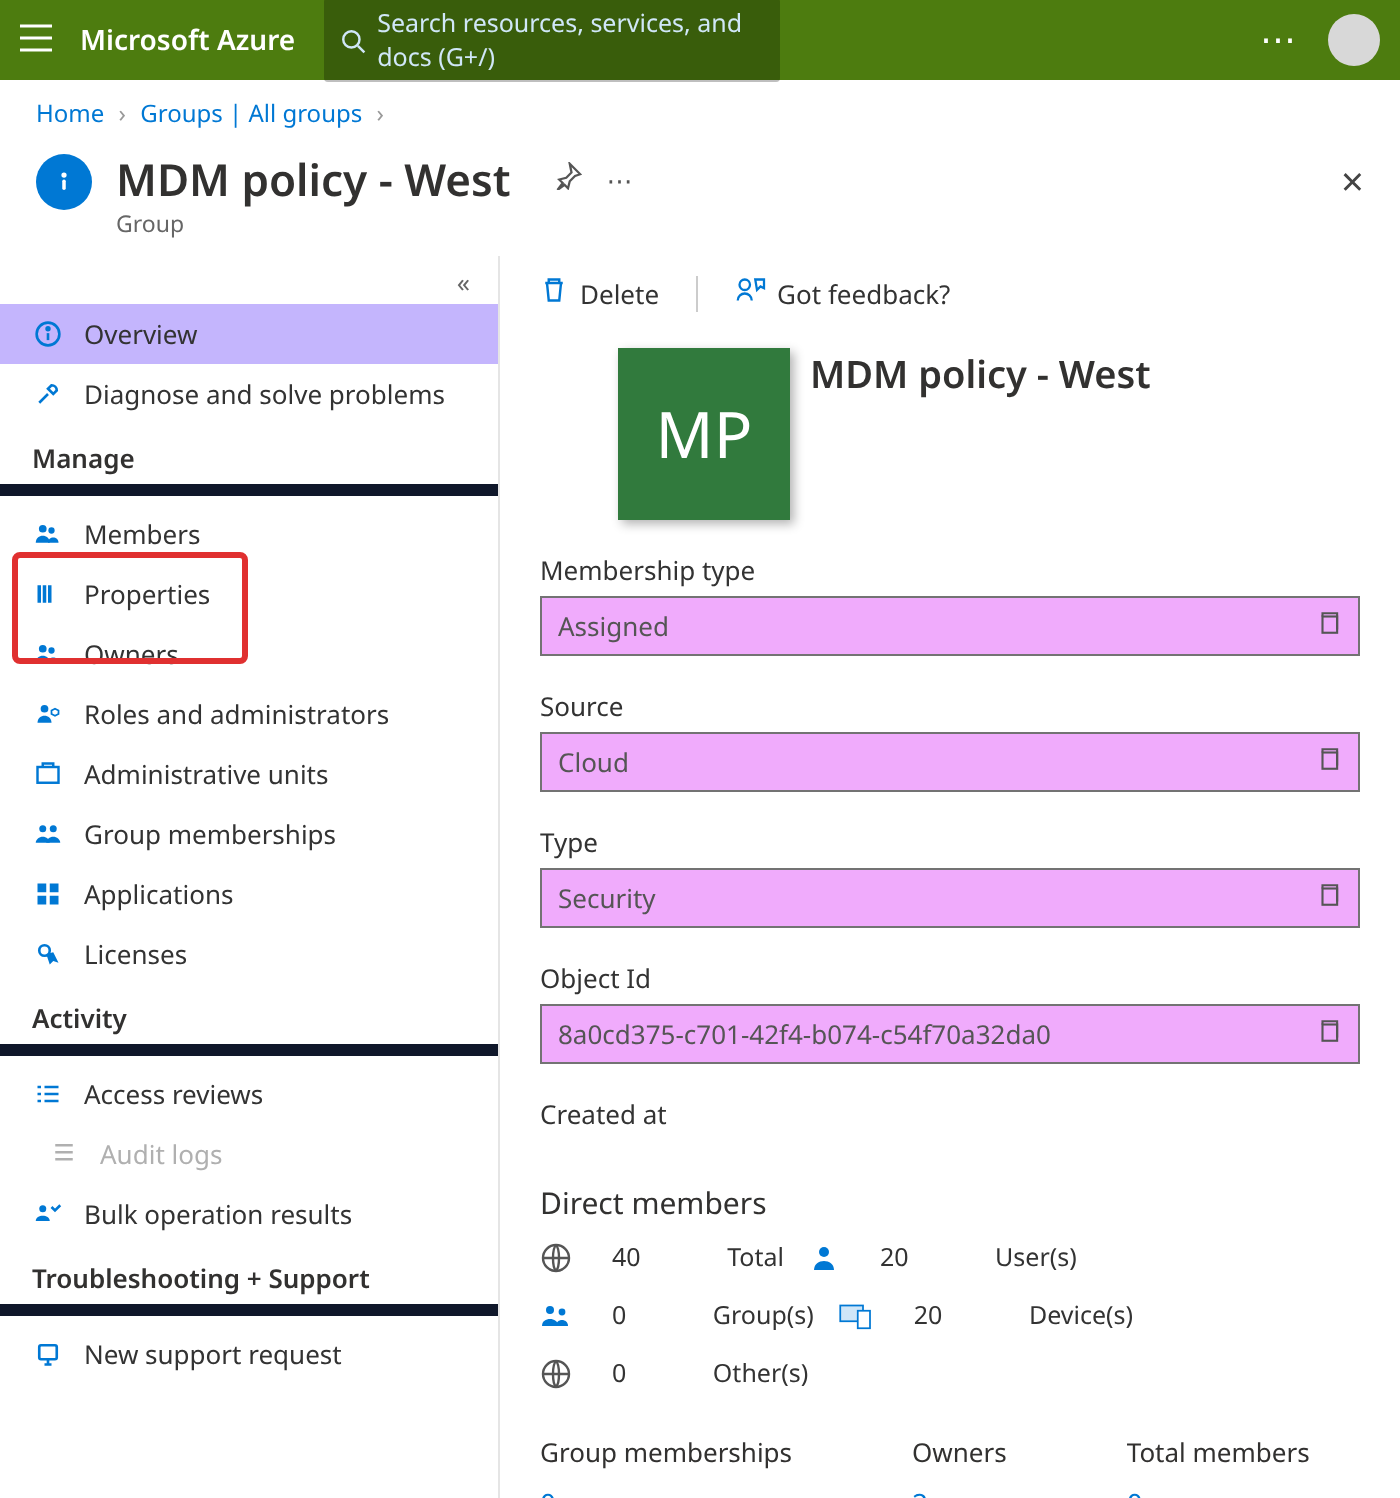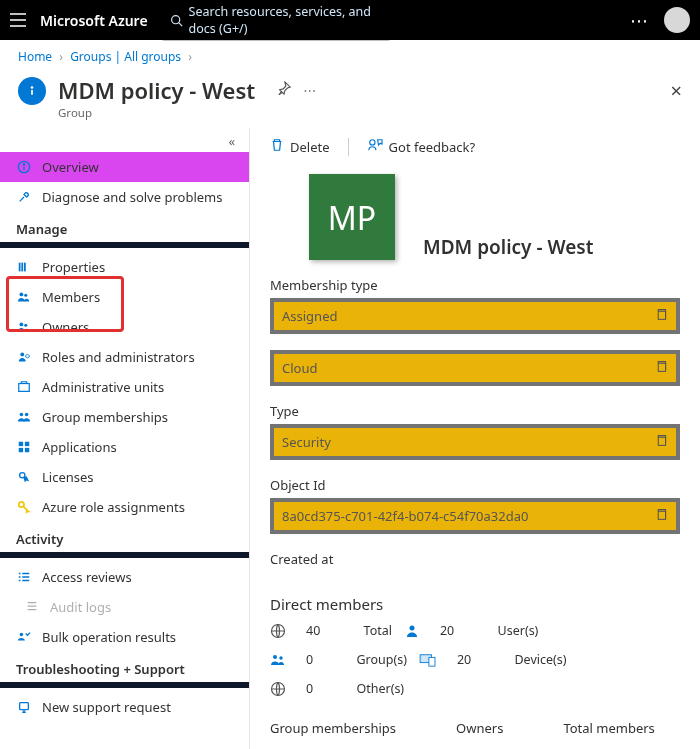--- a/index.html
+++ b/index.html
@@ -1,18 +1,18 @@
 <!DOCTYPE html>
 <html><head>
 <meta charset="utf-8">
 <style>
   * { box-sizing: border-box; margin: 0; padding: 0; }
   body { font-family: "Segoe UI", system-ui, sans-serif; font-size: 13px; color: #323130; background: #fff; width: 700px; }
   
-  .topbar { background: #000000; height: 40px; display: flex; align-items: center; padding: 0 10px; color: white; gap: 14px; }
+  .topbar { background: #4d7c0f; height: 40px; display: flex; align-items: center; padding: 0 10px; color: white; gap: 14px; }
   .topbar .brand { font-weight: 600; font-size: 14px; }
   .menu-icon { font-size: 18px; cursor: pointer; }
   .search { flex: 1; max-width: 420px; background: rgba(0,0,0,0.25); border-radius: 2px; height: 42px; display: flex; align-items: center; padding: 0 8px; color: #d0e7f8; font-size: 12.5px; }
   .search svg { margin-right: 6px; }
   .flexspacer { flex: 1; }
   .dots { font-size: 18px; letter-spacing: 2px; cursor: pointer; }
   .avatar { width: 26px; height: 26px; border-radius: 50%; background: #d8d8d8; }
   
   .crumbs { padding: 8px 18px; font-size: 12px; color: #0078d4; }
   .crumbs span { color: #0078d4; }
@@ -23,38 +23,38 @@
   .title-text h1 { font-size: 22px; font-weight: 600; color: #323130; }
   .title-text .sub { font-size: 11.5px; color: #666; }
   .title-actions { margin-left: 10px; display: flex; gap: 12px; align-items: center; margin-top:6px; color:#555; }
   .close-x { position: absolute; right: 18px; top: 4px; font-size: 20px; color: #444; cursor: pointer; }
   
   .main { display: flex; }
   .sidebar { width: 250px; border-right: 1px solid #e5e5e5; padding-bottom: 20px; }
   .collapse { text-align: right; padding: 4px 14px 2px; color:#666; cursor:pointer; }
   .nav-item { display: flex; align-items: center; gap: 10px; padding: 6px 16px; font-size: 13px; color: #333; cursor: pointer; }
   .nav-item .nicon { color:#0078d4; width:16px; display:flex; justify-content:center; }
-  .nav-item.active { background: #d946ef; }
+  .nav-item.active { background: #c4b5fd; }
   .nav-item.dim { color: #b0b0b0; padding-left: 24px; }
   .nav-item.dim .nicon { color:#b0b0b0; }
   .nav-section { padding: 8px 16px 4px; font-weight: 600; font-size: 13px; border-bottom: 6px solid #0f172a; margin-bottom:4px; }
   .hl-box { position:absolute; border:3px solid #e03030; border-radius:4px; pointer-events:none; }
   .sidebar-wrap { position:relative; }
   
   .content { flex:1; padding: 0 20px 20px; }
   .cmdbar { display:flex; gap: 18px; padding: 10px 0 12px; color:#333; border-bottom:0; }
   .cmdbtn { display:flex; align-items:center; gap:6px; font-size:13px; cursor:pointer; color:#333; }
   .cmdbtn .ci { color:#0078d4; }
   .cmd-sep { width:1px; background:#ccc; height:18px; }
-  .hero { display:flex; gap:28px; align-items:flex-end; margin-top:6px;padding-left:39px; }
+  .hero { display:flex; gap:10px; align-items:flex-start; margin-top:6px;padding-left:39px; }
   .hero-tile { width:86px; height:86px; background:#317a3d; color:white; display:flex; align-items:center; justify-content:center; font-size:32px; font-weight:400; box-shadow: 2px 2px 5px rgba(0,0,0,0.3); }
   .hero h2 { font-size:19px; font-weight:600; }
   .field { margin-top: 16px; }
   .field-label { font-size:13px; color:#333; margin-bottom:4px; }
-  .field-box { background:#eab308; border:4px solid #737373; padding:5px 8px; display:flex; align-items:center; font-size:13px; color:#555; }
+  .field-box { background:#f0abfc; border:1px solid #737373; padding:5px 8px; display:flex; align-items:center; font-size:13px; color:#555; }
   .field-box .copy { margin-left:auto; color:#555; cursor:pointer; }
   .sect-h { font-size:15px; font-weight:400; margin-top:26px; margin-bottom:8px; }
   .dm-row { display:flex; gap:12px; flex-wrap:wrap; font-size:12.5px; color:#333; }
   .dm-item { display:flex; align-items:center; gap:20px; }
   .stat3 { display:flex; gap:60px; margin-top:22px; }
   .stat { }
   .stat .sl { font-size:13px; margin-bottom:8px; }
   .stat .sv { display:flex; align-items:center; gap:6px; font-size:14px; color:#0078d4; }
   svg { flex-shrink:0; }
 </style>
@@ -128,41 +128,41 @@
           </svg>
         </span>
       <span>Diagnose and solve problems</span>
     </div>
 
     <div class="nav-section">Manage</div>
 
     <div class="nav-item">
       <span class="nicon">
           <svg width="14" height="14" viewBox="0 0 16 16" fill="#0078d4">
-            <rect x="2" y="3" width="2" height="10"></rect>
-            <rect x="5" y="3" width="2" height="10"></rect>
-            <rect x="8" y="3" width="2" height="10"></rect>
-          </svg>
-        </span>
-      <span>Properties</span>
-    </div>
-    <div class="nav-item">
-      <span class="nicon">
-          <svg width="14" height="14" viewBox="0 0 16 16" fill="#0078d4">
             <circle cx="5" cy="5" r="2.2"></circle>
             <circle cx="10" cy="6" r="1.8"></circle>
             <path d="M1 13c0-2.5 2-4 4-4s4 1.5 4 4z"></path>
             <path d="M8 13c0-2 1.5-3 3-3s3 1 3 3z"></path>
           </svg>
         </span>
       <span>Members</span>
     </div>
     <div class="nav-item">
       <span class="nicon">
           <svg width="14" height="14" viewBox="0 0 16 16" fill="#0078d4">
+            <rect x="2" y="3" width="2" height="10"></rect>
+            <rect x="5" y="3" width="2" height="10"></rect>
+            <rect x="8" y="3" width="2" height="10"></rect>
+          </svg>
+        </span>
+      <span>Properties</span>
+    </div>
+    <div class="nav-item">
+      <span class="nicon">
+          <svg width="14" height="14" viewBox="0 0 16 16" fill="#0078d4">
             <circle cx="5" cy="5" r="2.2"></circle>
             <circle cx="10" cy="6" r="1.8"></circle>
             <path d="M1 13c0-2.5 2-4 4-4s4 1.5 4 4z"></path>
             <path d="M8 13c0-2 1.5-3 3-3s3 1 3 3z"></path>
           </svg>
         </span>
       <span>Owners</span>
     </div>
     <div class="nav-item">
       <span class="nicon">
@@ -206,29 +206,20 @@
       <span>Applications</span>
     </div>
     <div class="nav-item">
       <span class="nicon">
           <svg width="14" height="14" viewBox="0 0 16 16" fill="#0078d4">
             <circle cx="6" cy="6" r="3" fill="none" stroke="#0078d4" stroke-width="1.5"></circle>
             <path d="M7 8l2 6 2-2 3 1-3-6"></path>
           </svg>
         </span>
       <span>Licenses</span>
-    </div>
-    <div class="nav-item">
-      <span class="nicon" style="color:#f2c811">
-          <svg width="14" height="14" viewBox="0 0 16 16" fill="#f2c811">
-            <circle cx="5" cy="5" r="3" fill="none" stroke="#f2c811" stroke-width="2"></circle>
-            <path d="M7 7l6 6-2 0 0 2" stroke="#f2c811" stroke-width="2" fill="none"></path>
-          </svg>
-        </span>
-      <span>Azure role assignments</span>
     </div>
 
     <div class="nav-section">Activity</div>
 
     <div class="nav-item">
       <span class="nicon">
           <svg width="14" height="14" viewBox="0 0 16 16" fill="none" stroke="#0078d4" stroke-width="1.5">
             <path d="M2 4h2m2 0h8M2 8h2m2 0h8M2 12h2m2 0h8"></path>
           </svg>
         </span>
@@ -298,20 +289,21 @@
       <div class="field-label">Membership type</div>
       <div class="field-box">
         <span>Assigned</span>
         <span class="copy"><svg width="13" height="13" viewBox="0 0 16 16" fill="none" stroke="#555" stroke-width="1.3">
               <rect x="4" y="4" width="9" height="10"></rect>
               <path d="M4 4V2h9v10"></path>
             </svg></span>
       </div>
     </div>
     <div class="field">
+      <div class="field-label">Source</div>
       <div class="field-box">
         <span>Cloud</span>
         <span class="copy"><svg width="13" height="13" viewBox="0 0 16 16" fill="none" stroke="#555" stroke-width="1.3">
               <rect x="4" y="4" width="9" height="10"></rect>
               <path d="M4 4V2h9v10"></path>
             </svg></span>
       </div>
     </div>
     <div class="field">
       <div class="field-label">Type</div>

